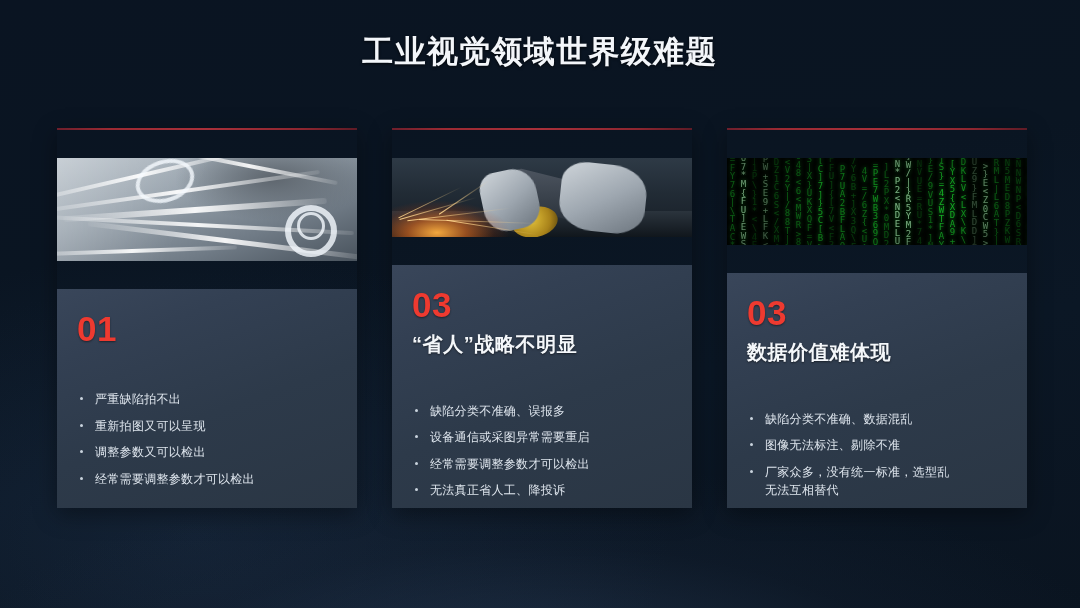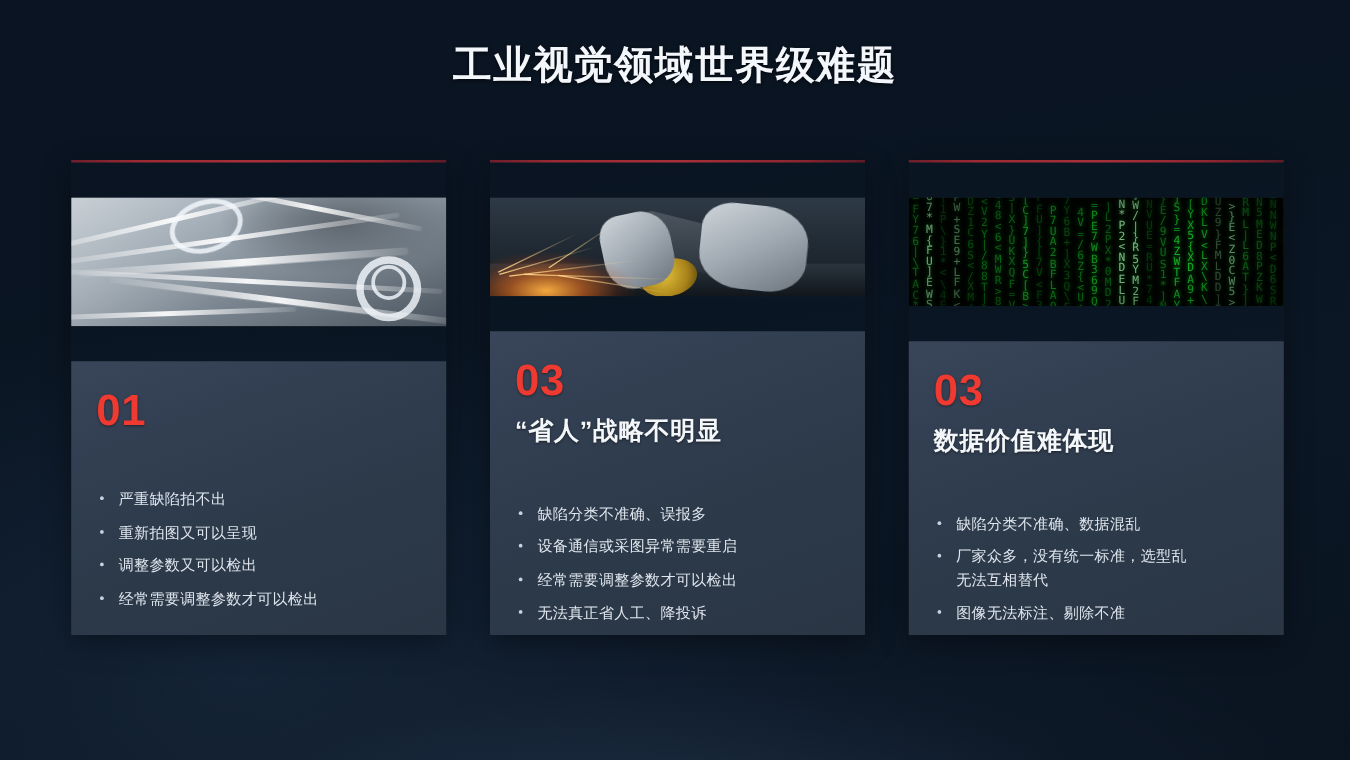--- a/index.html
+++ b/index.html
@@ -700,20 +700,20 @@
 V
 </div>
           <div class="vig"></div>
         </div>
       </div>
       <div class="card-body">
         <div class="num">03</div>
         <div class="subtitle">数据价值难体现</div>
         <ul class="bullets">
           <li><span class="dot"></span><span>缺陷分类不准确、数据混乱</span></li>
+          <li><span class="dot"></span><span>图像无法标注、剔除不准</span></li>
           <li><span class="dot"></span><span>厂家众多，没有统一标准，选型乱</span><span class="cont">无法互相替代</span></li>
-          <li><span class="dot"></span><span>图像无法标注、剔除不准</span></li>
         </ul>
       </div>
     </div>
 
   </div>
 </div>
 
 </body></html>

